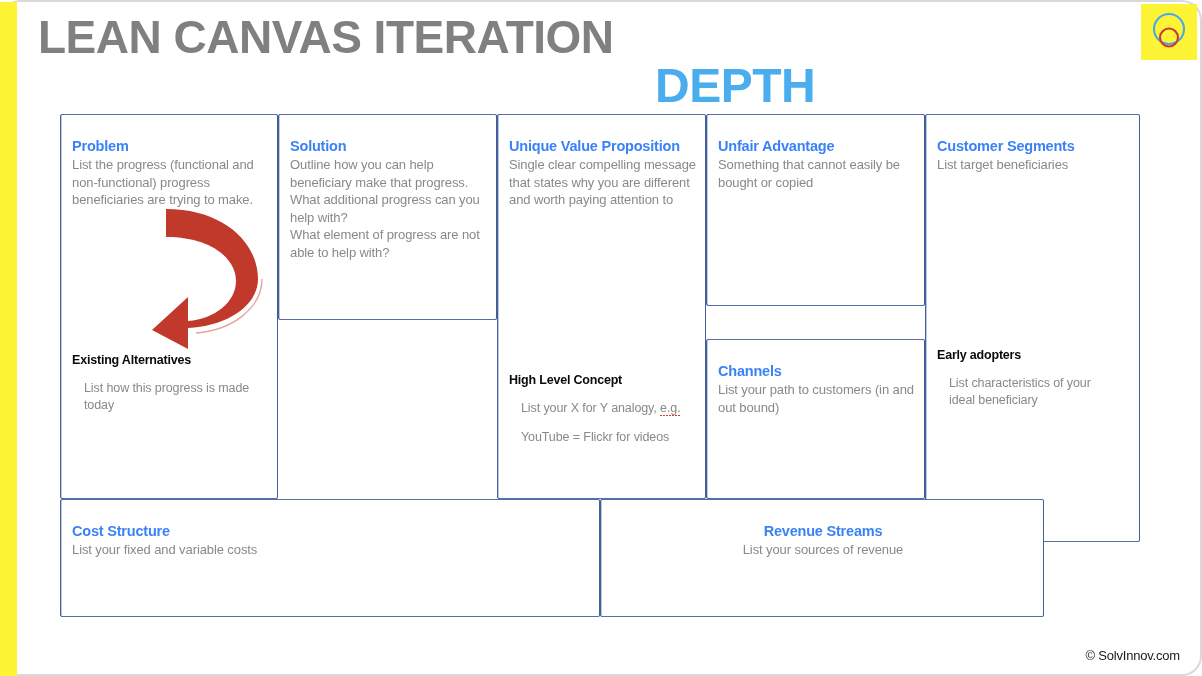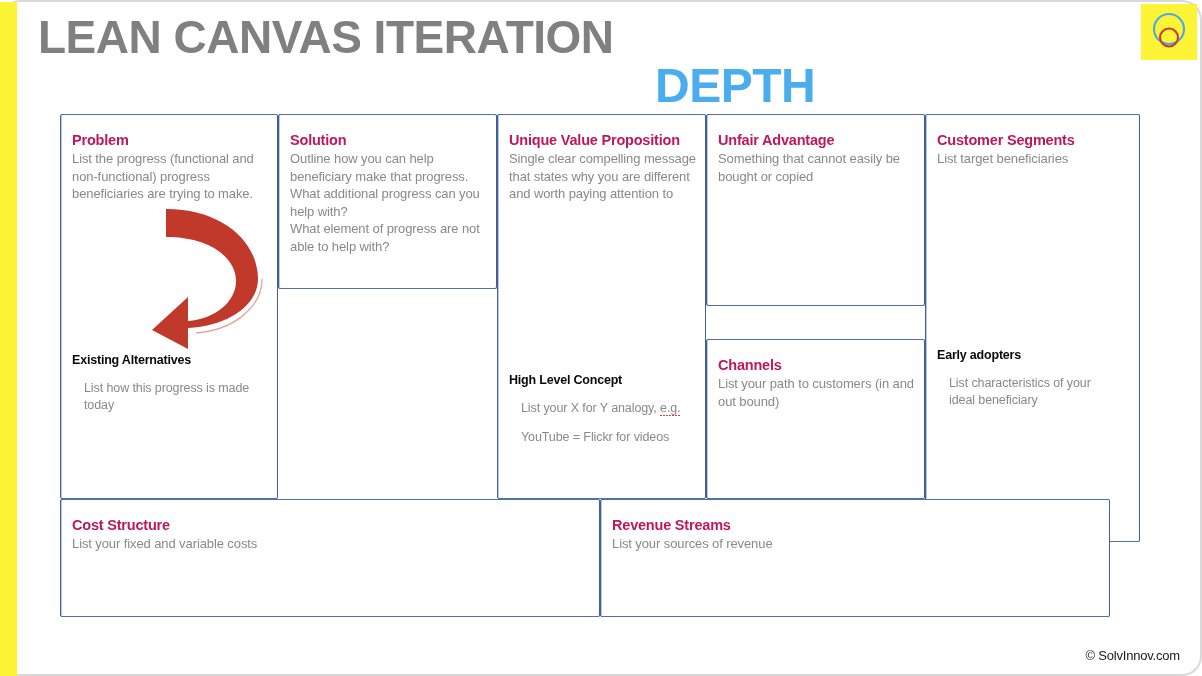--- a/index.html
+++ b/index.html
@@ -102,23 +102,23 @@
   }
   .cell::after {
     left: 0.5px; top: -0.5px; right: -0.5px; bottom: 0.5px;
     opacity: .45;
     border-color: #6d85bd;
   }
 
   .cell-title {
     font-size: 14.5px;
     font-weight: bold;
-    color: #be185d;
+    color: #3b82f6;
     line-height: 17px;
-    margin: 10px 0 1px 0;
+    margin: 16px 0 1px 0;
     letter-spacing: -0.2px;
   }
   .cell-body {
     font-size: 13px;
     color: #898989;
     line-height: 17.5px;
     margin: 0;
     letter-spacing: -0.1px;
   }
   .cell-body + .cell-body { margin-top: 0; }
@@ -209,21 +209,21 @@
                  L 2 133
                  L 38 152
                  L 38 131
                  C 78 129, 108 108, 108 82
                  C 108 46, 74 12, 16 12 Z" fill="#c0392b"></path>
         <path d="M 88 84 C 88 106, 66 124, 40 127" fill="none" stroke="#c0392b" stroke-width="1.6" opacity=".55"></path>
         <path d="M 112 82 C 112 110, 84 133, 46 136" fill="none" stroke="#c0392b" stroke-width="1.4" opacity=".45"></path>
       </svg>
     </div>
 
-    <div class="cell" style="left:218px; top:0px; width:219px; height:175px;">
+    <div class="cell" style="left:218px; top:0px; width:219px; height:206px;">
       <p class="cell-title">Solution</p>
       <p class="cell-body">Outline how you can help beneficiary make that progress.</p>
       <p class="cell-body">What additional progress can you help with?</p>
       <p class="cell-body">What element of progress are not able to help with?</p>
     </div>
 
 
     <div class="cell" style="left:437px; top:0px; width:209px; height:385px;">
       <p class="cell-title">Unique Value Proposition</p>
       <p class="cell-body">Single clear compelling message that states why you are different and worth paying attention to</p>
@@ -253,21 +253,21 @@
         <p class="sub-title">Early adopters</p>
         <p class="sub-body">List characteristics of your ideal beneficiary</p>
       </div>
     </div>
 
     <div class="cell" style="left:0px; top:385px; width:540px; height:118px;">
       <p class="cell-title">Cost Structure</p>
       <p class="cell-body">List your fixed and variable costs</p>
     </div>
 
-    <div class="cell" style="left:540px; top:385px; width:510px; height:118px;">
+    <div class="cell" style="left:540px; top:385px; width:444px; height:118px;text-align:center;">
       <p class="cell-title">Revenue Streams</p>
       <p class="cell-body">List your sources of revenue</p>
     </div>
 
   </div>
 
   <div id="footer">© SolvInnov.com</div>
 
 </div>
 

